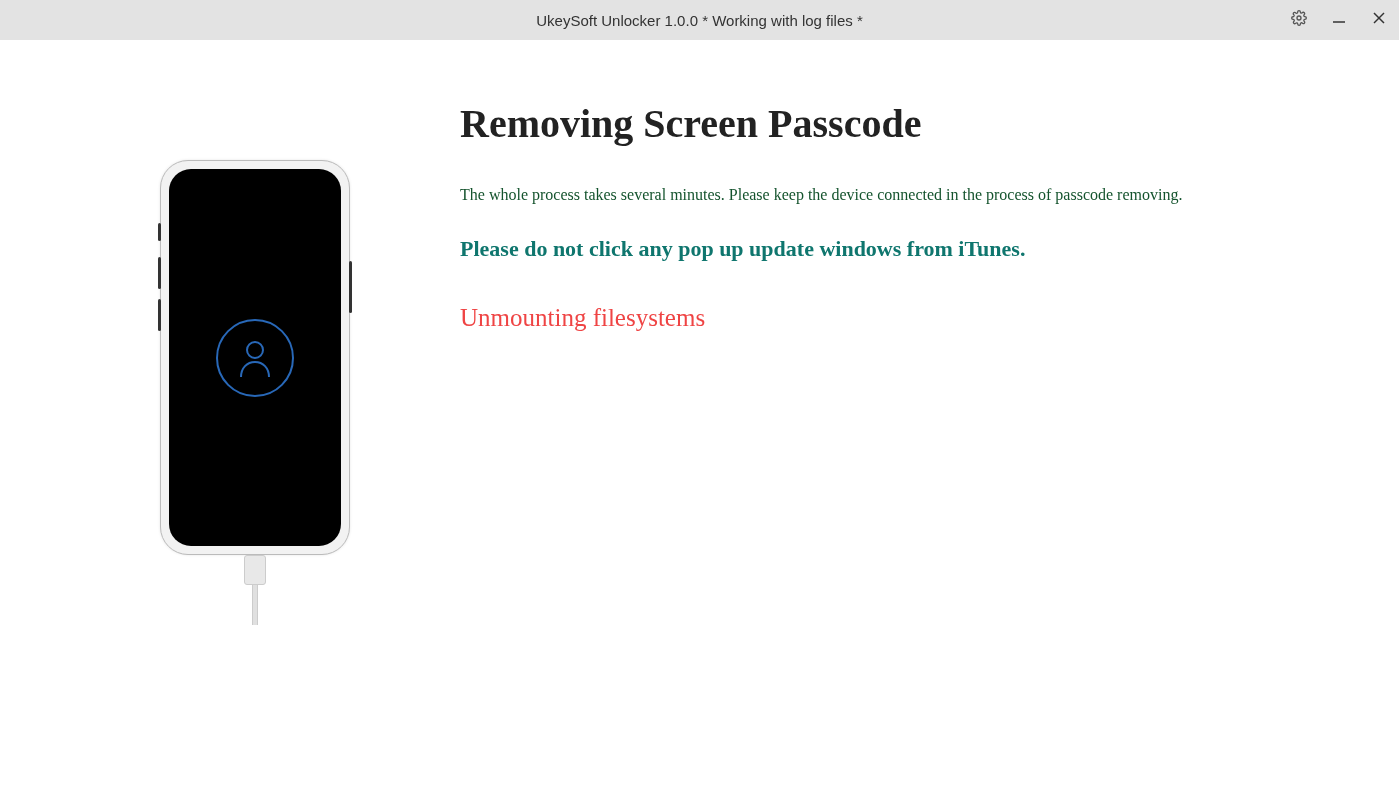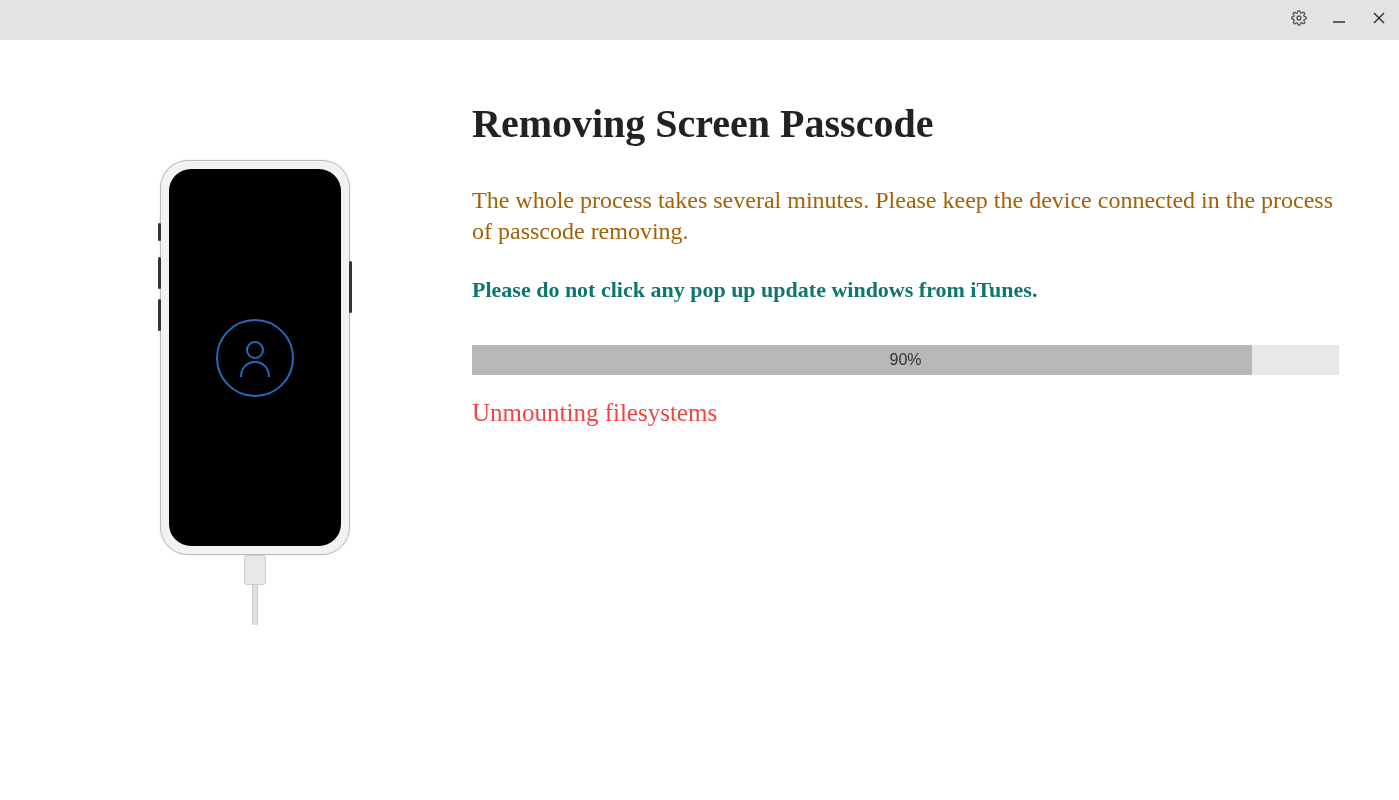--- a/index.html
+++ b/index.html
@@ -36,41 +36,40 @@
       height: 40px;
       display: flex;
       align-items: center;
       justify-content: center;
       cursor: pointer;
       color: #333;
     }
     .content {
       display: flex;
       padding: 60px 60px 0 90px;
-      gap: 12px;
     }
     .phone-col {
       width: 330px;
       flex-shrink: 0;
       display: flex;
       justify-content: center;
       padding-top: 60px;
     }
     .main-col {
       flex: 1;
       padding-left: 40px;
     }
     .heading {
       font-size: 40px;
       color: #222;
       margin-bottom: 38px;
     }
     .desc {
-      font-size: 24px;
-      color: #a16207;
+      font-size: 16px;
+      color: #14532d;
       line-height: 1.3;
       margin-bottom: 30px;
     }
     .warning {
       font-size: 22px;
       color: #0f766e;
       font-weight: 600;
       margin-bottom: 42px;
     }
     .progress-outer {
@@ -174,20 +173,21 @@
       background: #e0e0e0;
       border-left: 1px solid #ccc;
       border-right: 1px solid #ccc;
       margin: 0 auto;
     }
   </style>
 </head>
 <body>
 
 <div class="titlebar">
+  <div class="title-text">UkeySoft Unlocker 1.0.0 * Working with log files *</div>
   <div class="titlebar-controls">
     <div class="titlebar-btn">
       <span>
         <svg width="16" height="16" viewBox="0 0 24 24" fill="none" stroke="#555" stroke-width="2">
           <circle cx="12" cy="12" r="3"></circle>
           <path d="M19.4 15a1.7 1.7 0 0 0 .3 1.8l.1.1a2 2 0 1 1-2.8 2.8l-.1-.1a1.7 1.7 0 0 0-1.8-.3 1.7 1.7 0 0 0-1 1.5V21a2 2 0 0 1-4 0v-.1a1.7 1.7 0 0 0-1-1.5 1.7 1.7 0 0 0-1.8.3l-.1.1a2 2 0 1 1-2.8-2.8l.1-.1a1.7 1.7 0 0 0 .3-1.8 1.7 1.7 0 0 0-1.5-1H3a2 2 0 0 1 0-4h.1a1.7 1.7 0 0 0 1.5-1 1.7 1.7 0 0 0-.3-1.8l-.1-.1a2 2 0 1 1 2.8-2.8l.1.1a1.7 1.7 0 0 0 1.8.3H9a1.7 1.7 0 0 0 1-1.5V3a2 2 0 0 1 4 0v.1a1.7 1.7 0 0 0 1 1.5 1.7 1.7 0 0 0 1.8-.3l.1-.1a2 2 0 1 1 2.8 2.8l-.1.1a1.7 1.7 0 0 0-.3 1.8V9a1.7 1.7 0 0 0 1.5 1H21a2 2 0 0 1 0 4h-.1a1.7 1.7 0 0 0-1.5 1z"></path>
         </svg>
       </span>
     </div>
     <div class="titlebar-btn">
@@ -230,19 +230,15 @@
         <div class="plug"></div>
         <div class="wire"></div>
       </div>
     </div>
   </div>
 
   <div class="main-col">
     <h1 class="heading">Removing Screen Passcode</h1>
     <p class="desc">The whole process takes several minutes. Please keep the device connected in the process of passcode removing.</p>
     <p class="warning">Please do not click any pop up update windows from iTunes.</p>
-    <div class="progress-outer">
-      <div class="progress-inner" id="progress-fill" style="width: 90%;"></div>
-      <span class="progress-label">90%</span>
-    </div>
     <div class="status">Unmounting filesystems</div>
   </div>
 </div>
 
 </body></html>

